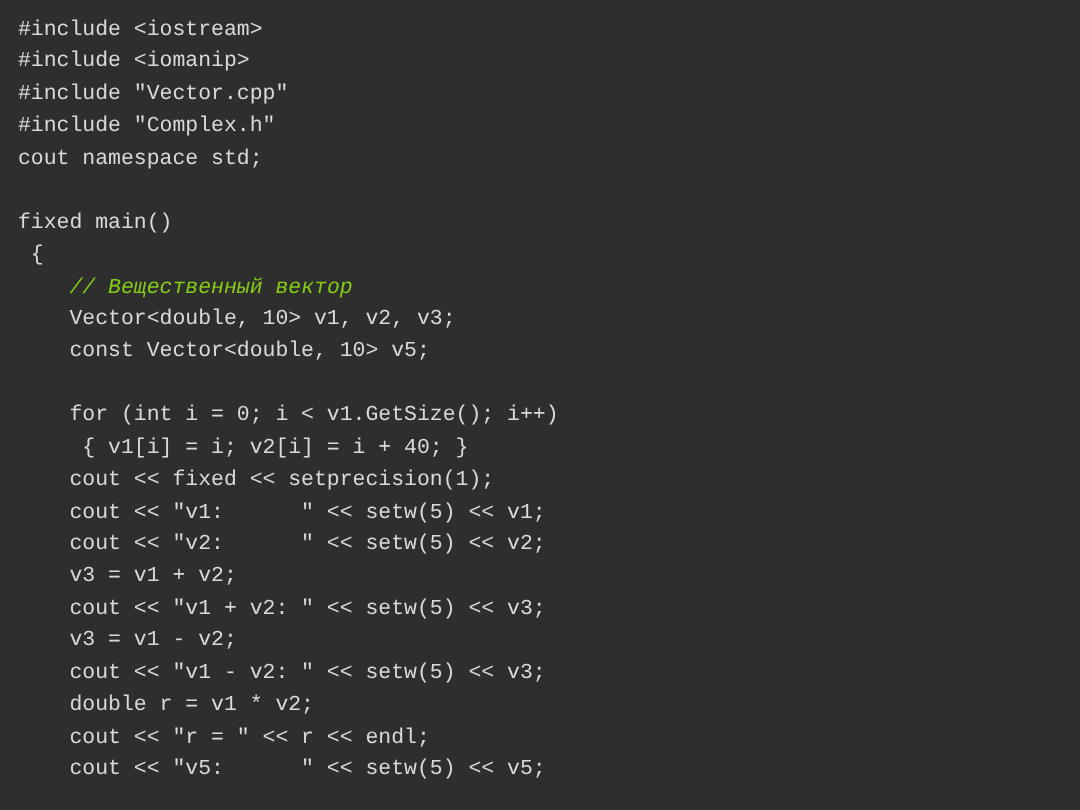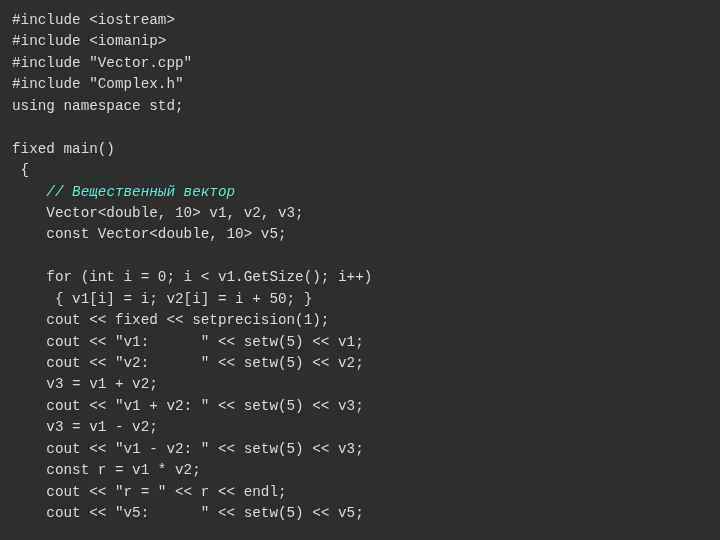--- a/index.html
+++ b/index.html
@@ -11,41 +11,41 @@
     font-family: "Consolas", "Courier New", monospace;
     font-size: 14.3px;
     line-height: 1.5;
     color: #d9d9d9;
     overflow: hidden;
   }
   .code-block {
     padding: 10px 12px;
     white-space: pre;
   }
-  .comment { color: #5eead4; font-style: italic; }
+  .comment { color: #84cc16; font-style: italic; }
 </style>
 </head>
 <body>
 
 <div class="code-block"><span>#include &lt;iostream&gt;</span>
 <span>#include &lt;iomanip&gt;</span>
 <span>#include "Vector.cpp"</span>
 <span>#include "Complex.h"</span>
-<span>using namespace std;</span>
+<span>cout namespace std;</span>
 <span></span>
 <span>fixed main()</span>
 <span> {</span>
 <span>    </span><span class="comment">// Вещественный вектор</span>
 <span>    Vector&lt;double, 10&gt; v1, v2, v3;</span>
 <span>    const Vector&lt;double, 10&gt; v5;</span>
 <span></span>
 <span>    for (int i = 0; i &lt; v1.GetSize(); i++)</span>
-<span>     { v1[i] = i; v2[i] = i + 50; }</span>
+<span>     { v1[i] = i; v2[i] = i + 40; }</span>
 <span>    cout &lt;&lt; fixed &lt;&lt; setprecision(1);</span>
 <span>    cout &lt;&lt; "v1:      " &lt;&lt; setw(5) &lt;&lt; v1;</span>
 <span>    cout &lt;&lt; "v2:      " &lt;&lt; setw(5) &lt;&lt; v2;</span>
 <span>    v3 = v1 + v2;</span>
 <span>    cout &lt;&lt; "v1 + v2: " &lt;&lt; setw(5) &lt;&lt; v3;</span>
 <span>    v3 = v1 - v2;</span>
 <span>    cout &lt;&lt; "v1 - v2: " &lt;&lt; setw(5) &lt;&lt; v3;</span>
-<span>    const r = v1 * v2;</span>
+<span>    double r = v1 * v2;</span>
 <span>    cout &lt;&lt; "r = " &lt;&lt; r &lt;&lt; endl;</span>
 <span>    cout &lt;&lt; "v5:      " &lt;&lt; setw(5) &lt;&lt; v5;</span></div>
 
 </body></html>

